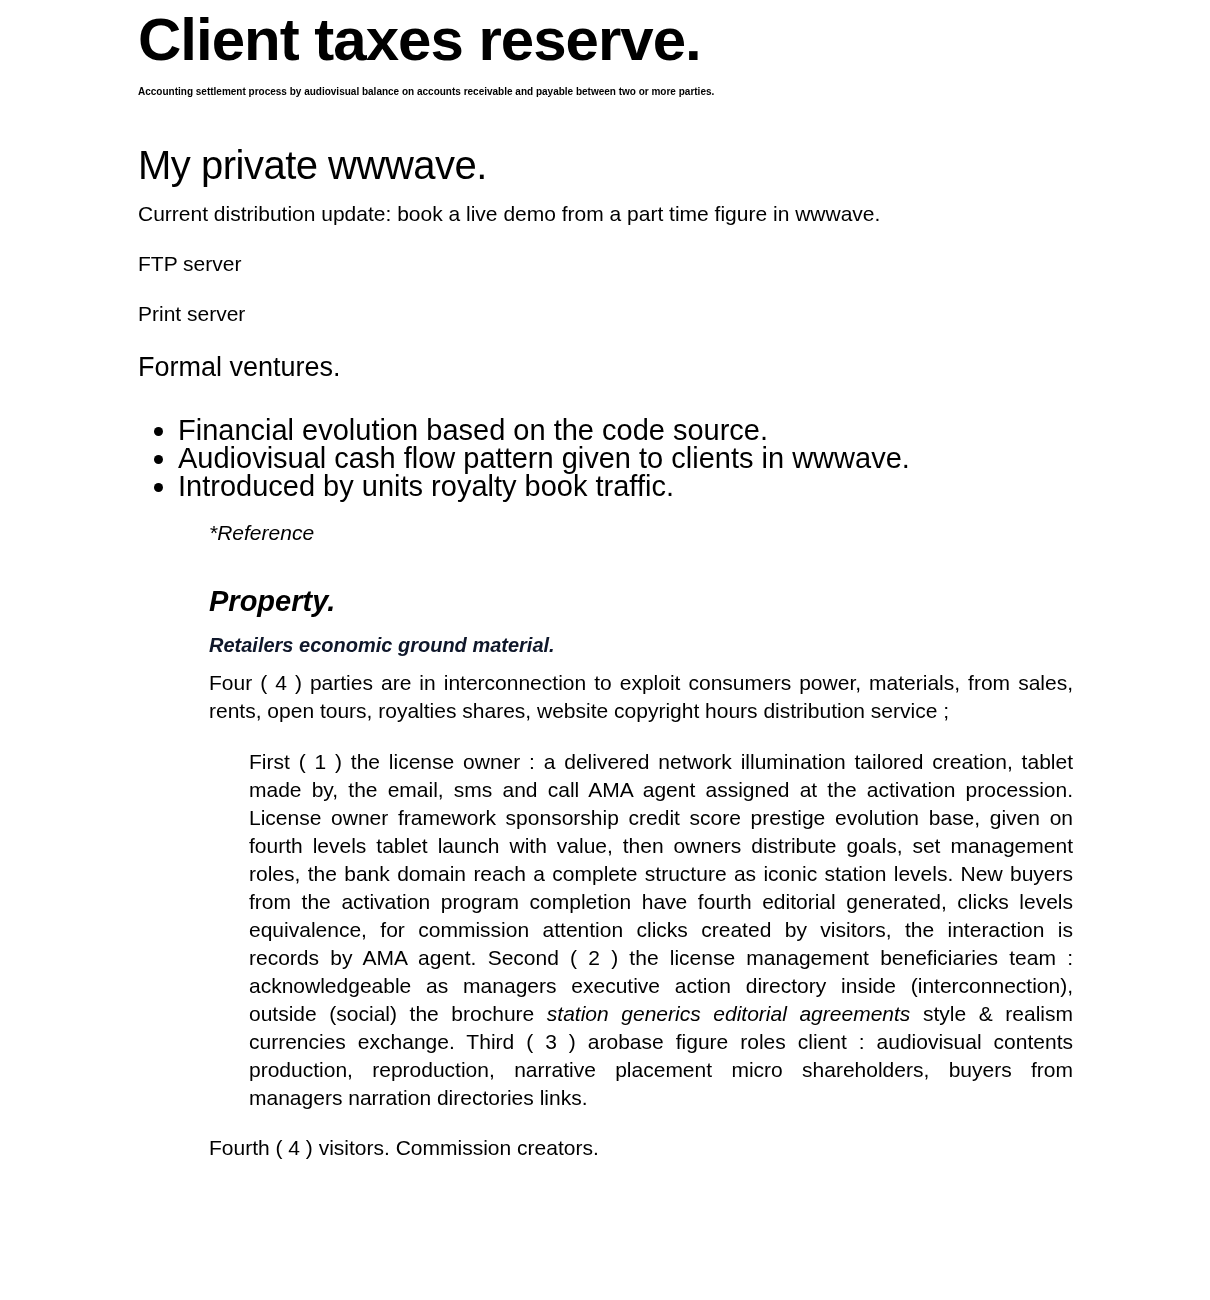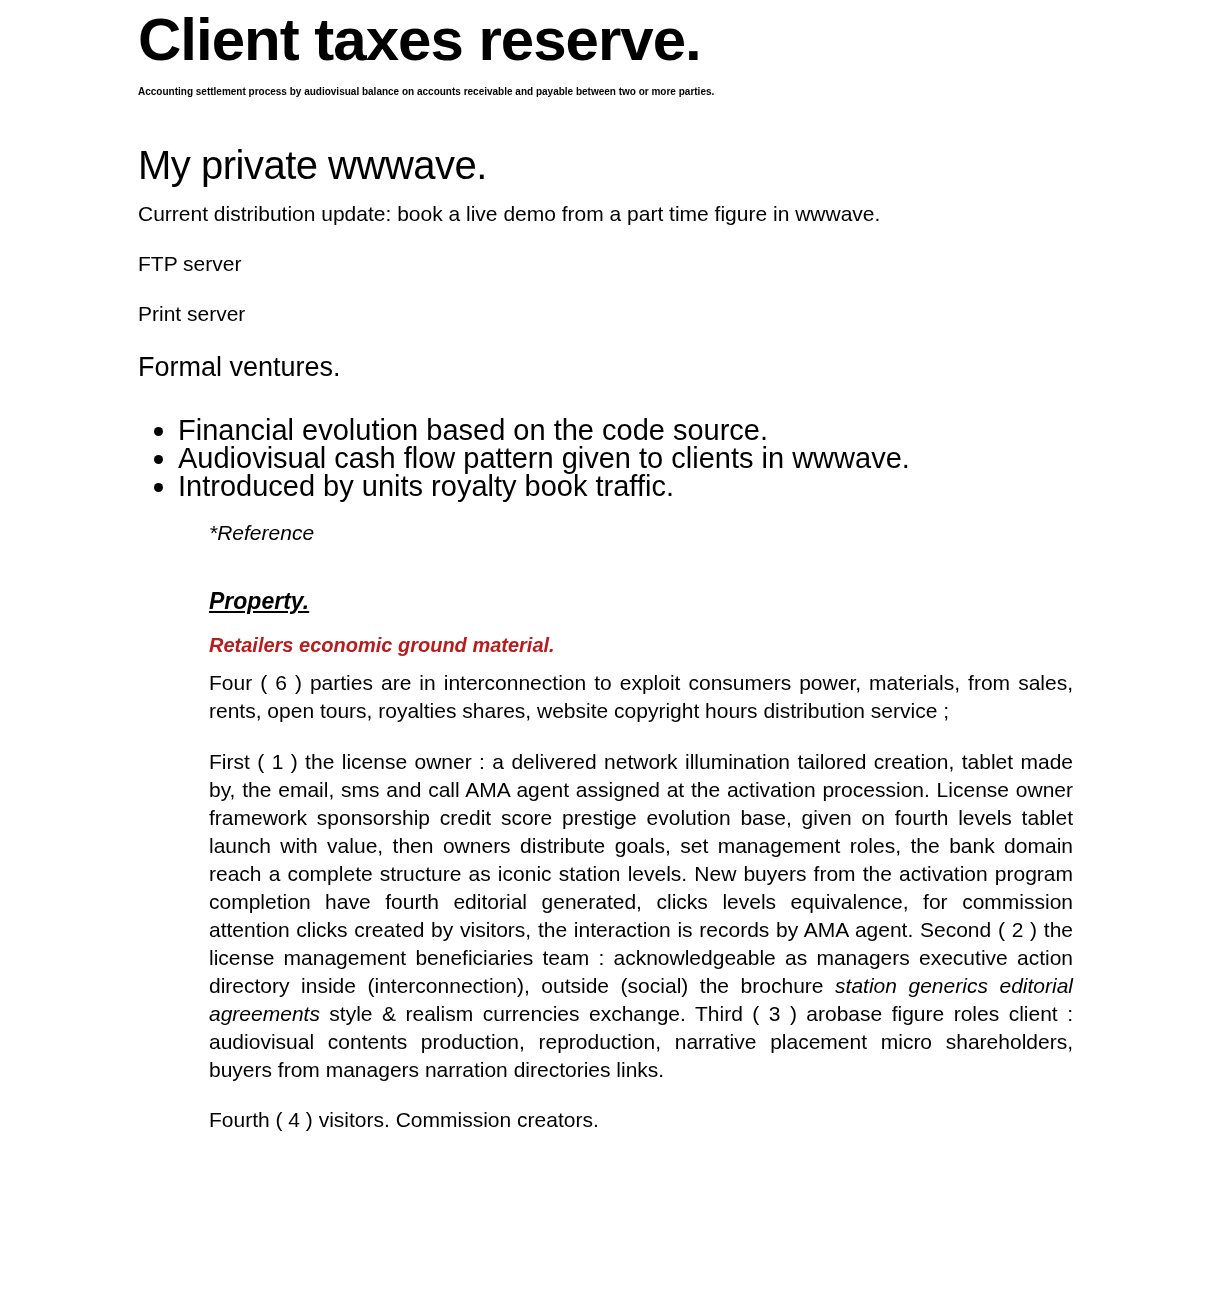--- a/index.html
+++ b/index.html
@@ -53,38 +53,37 @@
   ul.bullets li {
     font-size: 29px;
     line-height: 28px;
   }
   .indent { margin-left: 71px; }
   .reference-label {
     margin-top: 19px;
     font-style: italic;
   }
   .h3 {
-    font-size: 23px;
+    font-size: 29px;
     font-weight: bold;
     font-style: italic;
     line-height: 36px;
     margin-top: 36px;
-    text-decoration: underline;
   }
   .gold-sub {
     font-size: 20px;
     font-weight: bold;
     font-style: italic;
     line-height: 24px;
     margin-top: 14px;
-    color: #b91c1c;
+    color: #0f172a;
   }
   .para { text-align: justify; }
   .p1 { margin-top: 12px; }
-  .p2 { margin-top: 23px; }
+  .p2 { margin-top: 23px; margin-left: 40px; }
   .p3 { margin-top: 22px; }
   .italic-run { font-style: italic; }
 </style>
 </head>
 <body>
 
 <div class="page">
 
   <h1 class="h1">Client taxes reserve.</h1>
   <p class="caption c1">Accounting settlement process by audiovisual balance on accounts receivable and payable between two or more parties.</p>
@@ -103,20 +102,20 @@
     <li>Audiovisual cash flow pattern given to clients in wwwave.</li>
     <li>Introduced by units royalty book traffic.</li>
   </ul>
 
   <div class="indent">
     <p class="body-text reference-label">*Reference</p>
 
     <h3 class="h3">Property.</h3>
     <p class="gold-sub">Retailers economic ground material.</p>
 
-    <p class="body-text para p1">Four ( 6 ) parties are in interconnection to exploit consumers power, materials, from sales, rents, open tours, royalties shares, website copyright hours distribution service ;</p>
+    <p class="body-text para p1">Four ( 4 ) parties are in interconnection to exploit consumers power, materials, from sales, rents, open tours, royalties shares, website copyright hours distribution service ;</p>
 
     <p class="body-text para p2"><span>First ( 1 ) the license owner : a delivered network illumination tailored creation, tablet made by, the email, sms and call AMA agent assigned at the activation procession. License owner framework sponsorship credit score prestige evolution base, given on fourth levels tablet launch with value, then owners distribute goals, set management roles, the bank domain reach a complete structure as iconic station levels. New buyers from the activation program completion have fourth editorial generated, clicks levels equivalence, for commission attention clicks created by visitors, the interaction is records by AMA agent. Second ( 2 ) the license management beneficiaries team : acknowledgeable as managers executive action directory inside (interconnection), outside (social) the brochure </span><span class="italic-run">station generics editorial agreements</span><span> style &amp; realism currencies exchange. Third ( 3 ) arobase figure roles client : audiovisual contents production, reproduction, narrative placement micro shareholders, buyers from managers narration directories links.</span></p>
 
     <p class="body-text p3">Fourth ( 4 ) visitors. Commission creators.</p>
   </div>
 
 </div>
 
 </body></html>

